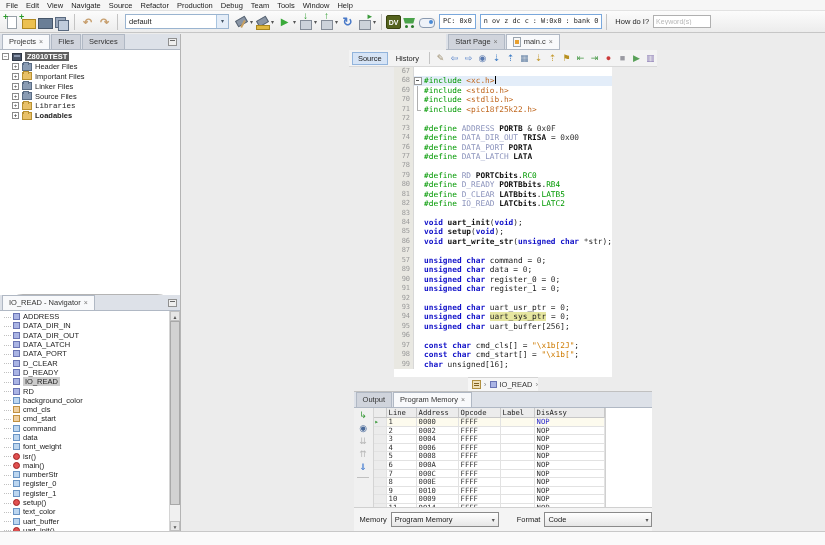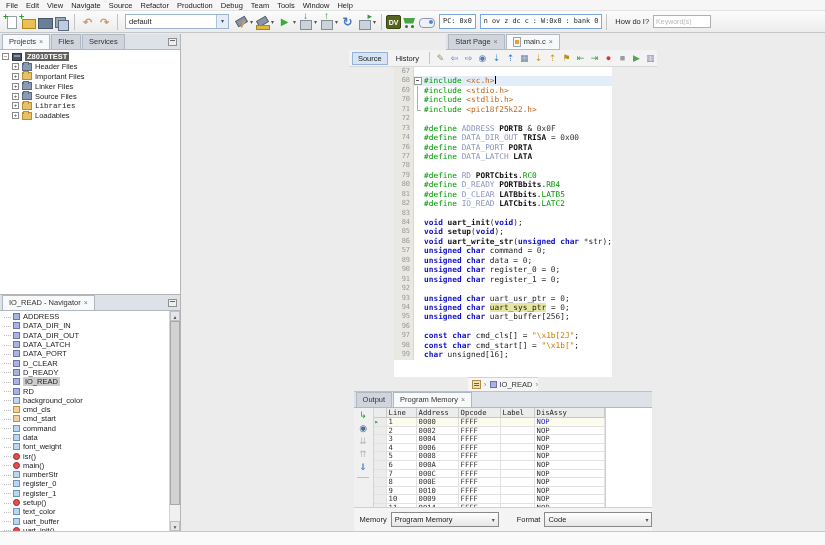--- a/index.html
+++ b/index.html
@@ -54,21 +54,21 @@
 
   
   .ptabs{height:16px;flex:none;display:flex;align-items:flex-end;background:#dde1e8;border-bottom:1px solid #b0b8c4;font-size:7.5px;padding-left:1px;}
   .ptab{display:flex;align-items:center;gap:3px;padding:1px 6px 2px;border:1px solid #b0b8c4;border-bottom:none;background:#d0d4dc;color:#333;margin-left:1px;white-space:nowrap;height:15px;}
   .ptab.active{background:#f8f9fb;}
   .closex{color:#777;font-size:7px;line-height:7px;}
   .minbtn{width:9px;height:8px;border:1px solid #909090;background:#eee;margin-left:auto;margin-right:3px;margin-bottom:3px;position:relative;flex:none;}
   .minbtn::after{content:"";position:absolute;left:1px;right:1px;top:1px;height:1px;background:#666;}
 
   
-  .projects-panel{height:261px;flex:none;display:flex;flex-direction:column;border-bottom:1px solid #b4b4b4;background:#fff;}
+  .projects-panel{height:261px;flex:none;display:flex;flex-direction:column;border-bottom:1px solid #b4b4b4;background:#fff;border-radius:23px;}
   .pbody{flex:1;overflow:hidden;position:relative;background:#fff;padding-top:2px;}
   .tree-item{height:9.8px;display:flex;align-items:center;gap:3px;font-size:7.5px;color:#222;white-space:nowrap;}
   .expander{width:7px;height:7px;border:1px solid #8a8a8a;background:#fff;font-size:6px;line-height:5px;text-align:center;color:#444;flex:none;}
   .node-ic{width:10px;height:8px;flex:none;position:relative;}
   .node-ic.project{background:#4a5568;border:1px solid #2e3644;}
   .node-ic.project::after{content:"";position:absolute;left:1px;top:1px;right:1px;height:2px;background:#8a96ac;}
   .node-ic.folder-blue{background:#8a9cb4;border:1px solid #5a6c84;}
   .node-ic.folder-blue::before,.node-ic.folder-tan::before{content:"";position:absolute;left:0;top:-2px;width:4px;height:2px;background:inherit;border:1px solid;border-color:inherit;border-bottom:none;}
   .node-ic.folder-tan{background:#e8c068;border:1px solid #b89030;}
   .tree-item.sel .tlbl{background:#5f5f5f;color:#fff;font-weight:bold;padding:0 2px;}
@@ -270,21 +270,21 @@
             <div class="tree-item" style="padding-left: 12px;">
               <span class="expander">+</span>
               <span class="node-ic folder-blue"></span>
               <span class="tlbl">Source Files</span>
             </div>
             <div class="tree-item" style="padding-left: 12px; font-family: Liberation Mono, monospace;">
               <span class="expander">+</span>
               <span class="node-ic folder-tan"></span>
               <span class="tlbl">Libraries</span>
             </div>
-            <div class="tree-item" style="padding-left: 12px;">
+            <div class="tree-item" style="padding-left: 12px; font-weight: bold;">
               <span class="expander">+</span>
               <span class="node-ic folder-tan"></span>
               <span class="tlbl">Loadables</span>
             </div>
           </div>
       </div>
 
       <div class="navigator-panel">
         <div class="ptabs">
           <div class="ptab active">
@@ -455,20 +455,21 @@
             <div class="cl"><span class="ln">77</span><span class="fold"></span><span class="code"><span class="t-pp">#define </span><span class="t-mac">DATA_LATCH</span><span class="t-pl"> </span><span class="t-reg">LATA</span></span></div>
             <div class="cl"><span class="ln">78</span><span class="fold"></span><span class="code"></span></div>
             <div class="cl"><span class="ln">79</span><span class="fold"></span><span class="code"><span class="t-pp">#define </span><span class="t-mac">RD</span><span class="t-pl"> </span><span class="t-reg">PORTCbits</span><span class="t-pl">.</span><span class="t-grn">RC0</span></span></div>
             <div class="cl"><span class="ln">80</span><span class="fold"></span><span class="code"><span class="t-pp">#define </span><span class="t-mac">D_READY</span><span class="t-pl"> </span><span class="t-reg">PORTBbits</span><span class="t-pl">.</span><span class="t-grn">RB4</span></span></div>
             <div class="cl"><span class="ln">81</span><span class="fold"></span><span class="code"><span class="t-pp">#define </span><span class="t-mac">D_CLEAR</span><span class="t-pl"> </span><span class="t-reg">LATBbits</span><span class="t-pl">.</span><span class="t-grn">LATB5</span></span></div>
             <div class="cl"><span class="ln">82</span><span class="fold"></span><span class="code"><span class="t-pp">#define </span><span class="t-mac">IO_READ</span><span class="t-pl"> </span><span class="t-reg">LATCbits</span><span class="t-pl">.</span><span class="t-grn">LATC2</span></span></div>
             <div class="cl"><span class="ln">83</span><span class="fold"></span><span class="code"></span></div>
             <div class="cl"><span class="ln">84</span><span class="fold"></span><span class="code"><span class="t-kw">void</span><span class="t-pl"> </span><span class="t-fn">uart_init</span><span class="t-pl">(</span><span class="t-kw">void</span><span class="t-pl">);</span></span></div>
             <div class="cl"><span class="ln">85</span><span class="fold"></span><span class="code"><span class="t-kw">void</span><span class="t-pl"> </span><span class="t-fn">setup</span><span class="t-pl">(</span><span class="t-kw">void</span><span class="t-pl">);</span></span></div>
             <div class="cl"><span class="ln">86</span><span class="fold"></span><span class="code"><span class="t-kw">void</span><span class="t-pl"> </span><span class="t-fn">uart_write_str</span><span class="t-pl">(</span><span class="t-kw">unsigned</span><span class="t-pl"> </span><span class="t-kw">char</span><span class="t-pl"> *str);</span></span></div>
+            <div class="cl"><span class="ln">87</span><span class="fold"></span><span class="code"></span></div>
             <div class="cl"><span class="ln">57</span><span class="fold"></span><span class="code"><span class="t-kw">unsigned</span><span class="t-pl"> </span><span class="t-kw">char</span><span class="t-pl"> command = </span><span class="t-num">0</span><span class="t-pl">;</span></span></div>
             <div class="cl"><span class="ln">89</span><span class="fold"></span><span class="code"><span class="t-kw">unsigned</span><span class="t-pl"> </span><span class="t-kw">char</span><span class="t-pl"> data = </span><span class="t-num">0</span><span class="t-pl">;</span></span></div>
             <div class="cl"><span class="ln">90</span><span class="fold"></span><span class="code"><span class="t-kw">unsigned</span><span class="t-pl"> </span><span class="t-kw">char</span><span class="t-pl"> register_0 = </span><span class="t-num">0</span><span class="t-pl">;</span></span></div>
             <div class="cl"><span class="ln">91</span><span class="fold"></span><span class="code"><span class="t-kw">unsigned</span><span class="t-pl"> </span><span class="t-kw">char</span><span class="t-pl"> register_1 = </span><span class="t-num">0</span><span class="t-pl">;</span></span></div>
             <div class="cl"><span class="ln">92</span><span class="fold"></span><span class="code"></span></div>
             <div class="cl"><span class="ln">93</span><span class="fold"></span><span class="code"><span class="t-kw">unsigned</span><span class="t-pl"> </span><span class="t-kw">char</span><span class="t-pl"> uart_usr_ptr = </span><span class="t-num">0</span><span class="t-pl">;</span></span></div>
             <div class="cl"><span class="ln">94</span><span class="fold"></span><span class="code"><span class="t-kw">unsigned</span><span class="t-pl"> </span><span class="t-kw">char</span><span class="t-pl"> </span><span class="t-hlid">uart_sys_ptr</span><span class="t-pl"> = </span><span class="t-num">0</span><span class="t-pl">;</span></span></div>
             <div class="cl"><span class="ln">95</span><span class="fold"></span><span class="code"><span class="t-kw">unsigned</span><span class="t-pl"> </span><span class="t-kw">char</span><span class="t-pl"> uart_buffer[</span><span class="t-num">256</span><span class="t-pl">];</span></span></div>
             <div class="cl"><span class="ln">96</span><span class="fold"></span><span class="code"></span></div>
             <div class="cl"><span class="ln">97</span><span class="fold"></span><span class="code"><span class="t-kw">const</span><span class="t-pl"> </span><span class="t-kw">char</span><span class="t-pl"> cmd_cls[] = </span><span class="t-str">"\x1b[2J"</span><span class="t-pl">;</span></span></div>

